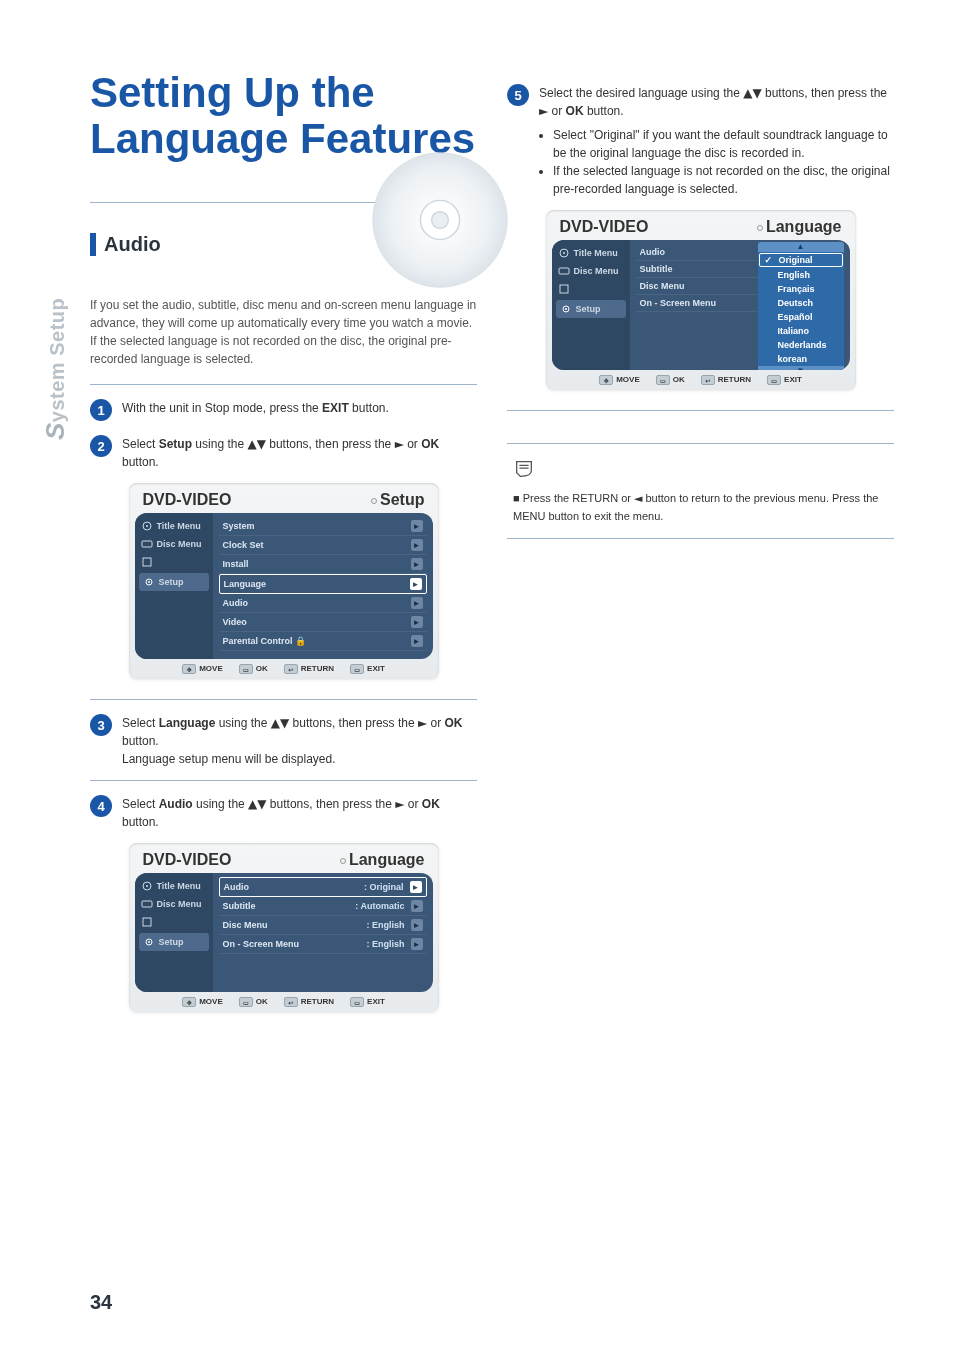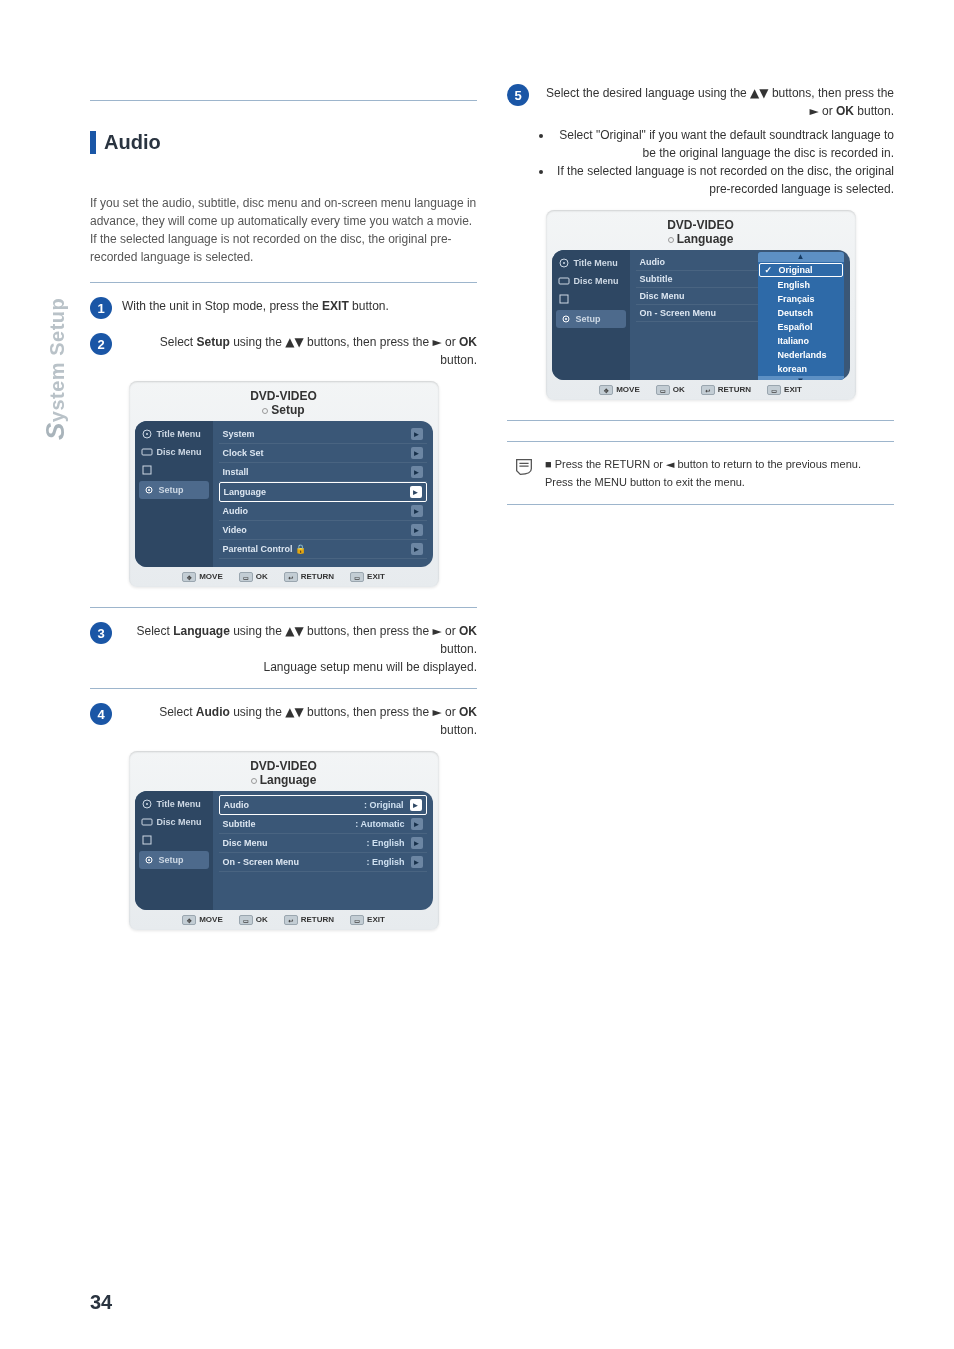--- a/index.html
+++ b/index.html
@@ -79,36 +79,36 @@
     font-size: 13px;
     display: flex;
     align-items: center;
     justify-content: center;
     flex-shrink: 0;
   }
   .step-text {
     font-size: 12px;
     color: #333;
     line-height: 1.5;
-    text-align: right;
   }
   .step-text .bold { font-weight: bold; }
   .glyph { font-family: "DejaVu Sans", Arial, sans-serif; }
   .hr-thin { border: none; border-top: 0.5px solid #9db5cc; margin: 12px 0; }
   .hr-area { border: none; border-top: 0.5px solid #9db5cc; margin: 30px 0 0; }
   .note-box {
-    margin-top: 20px;
+    margin-top: 32px;
     border-top: 0.5px solid #9db5cc;
     border-bottom: 0.5px solid #9db5cc;
     padding: 14px 6px;
     display: flex;
     gap: 10px;
     font-size: 11px;
     line-height: 1.5;
     color: #333;
+    flex-direction: column;
   }
   .note-icon {
     width: 22px; height: 22px;
     flex-shrink: 0;
   }
   .note-icon svg { width: 100%; height: 100%; }
 
   
   .osd {
     width: 310px;
@@ -117,24 +117,23 @@
     background: linear-gradient(#f3f5f6,#e7ebee);
     padding: 6px 6px 2px;
     box-shadow: 0 1px 2px rgba(0,0,0,0.15) inset, 0 1px 3px rgba(0,0,0,0.1);
     font-size: 10px;
   }
   .osd-header {
     display: flex;
     justify-content: space-between;
     align-items: center;
     padding: 2px 8px 4px;
-    font-size: 12px;
+    font-size: 16px;
     font-weight: bold;
     color: #333;
-    flex-direction: column;
   }
   .osd-header .crumb { font-weight: bold; }
   .osd-header .crumb .dot {
     display: inline-block; width: 6px; height: 6px; border-radius: 50%;
     border: 1px solid #999; margin-right: 3px; vertical-align: middle;
   }
   .osd-body {
     display: flex;
     background: #3a5777;
     border-radius: 12px;
@@ -273,20 +272,38 @@
 <body>
 
 <div class="side-tab">
   <span class="s">S</span><span>ystem Setup</span>
 </div>
 
 <div class="page">
   <div class="columns">
 
     <div class="col">
+      <div class="title-block">
+        <h1>
+          <span>Setting Up the</span><br>
+          <span>Language Features</span>
+        </h1>
+        <svg class="disc-graphic" viewBox="0 0 100 100">
+          <defs>
+            <radialGradient id="g1" cx="50%" cy="50%" r="50%">
+              <stop offset="0%" stop-color="#ffffff"></stop>
+              <stop offset="70%" stop-color="#eef2f5"></stop>
+              <stop offset="100%" stop-color="#dde4ea"></stop>
+            </radialGradient>
+          </defs>
+          <circle cx="50" cy="50" r="48" fill="url(#g1)" stroke="#d4dbe1" stroke-width="0.5"></circle>
+          <circle cx="50" cy="50" r="14" fill="#fff" stroke="#cdd6dd"></circle>
+          <circle cx="50" cy="50" r="6" fill="#e9eef2" stroke="#cdd6dd"></circle>
+        </svg>
+      </div>
 
       <hr class="hr-area">
 
       <div class="section-label">Audio</div>
 
       <div class="body-text">If you set the audio, subtitle, disc menu and on-screen menu language in advance, they will come up automatically every time you watch a movie. If the selected language is not recorded on the disc, the original pre-recorded language is selected.</div>
 
       <hr class="hr-thin">
 
       <div class="step">

